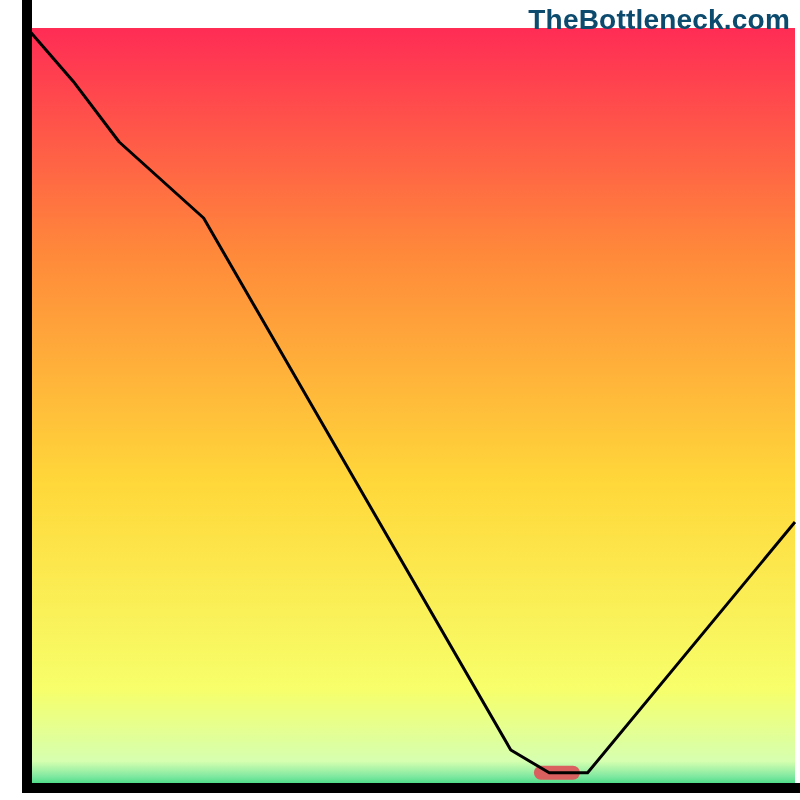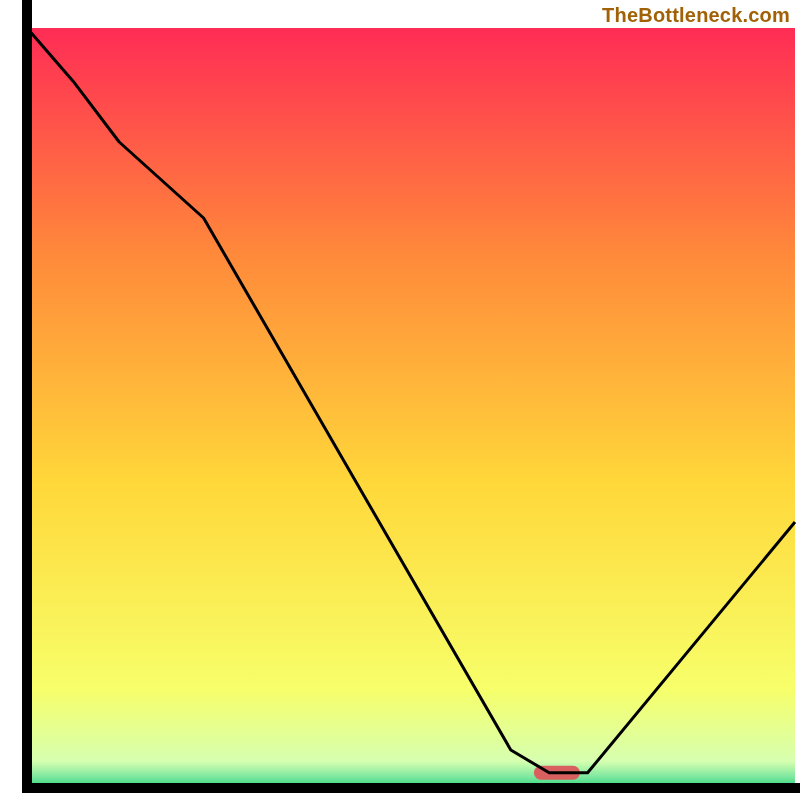--- a/index.html
+++ b/index.html
@@ -15,23 +15,23 @@
     position: absolute;
     top: 0;
     left: 0;
     width: 800px;
     height: 800px;
   }
   .watermark {
     position: absolute;
     top: 4px;
     right: 10px;
-    font-size: 20px;
+    font-size: 28px;
     font-weight: 600;
-    color: #a16207;
+    color: #0c4a6e;
     letter-spacing: 0.2px;
     margin-left: 44px;
   }
   svg { display: block; }
 </style>
 </head>
 <body>
 
 <div class="chart-wrap">
   <svg id="chart-svg" width="800" height="800" viewBox="0 0 800 800">

